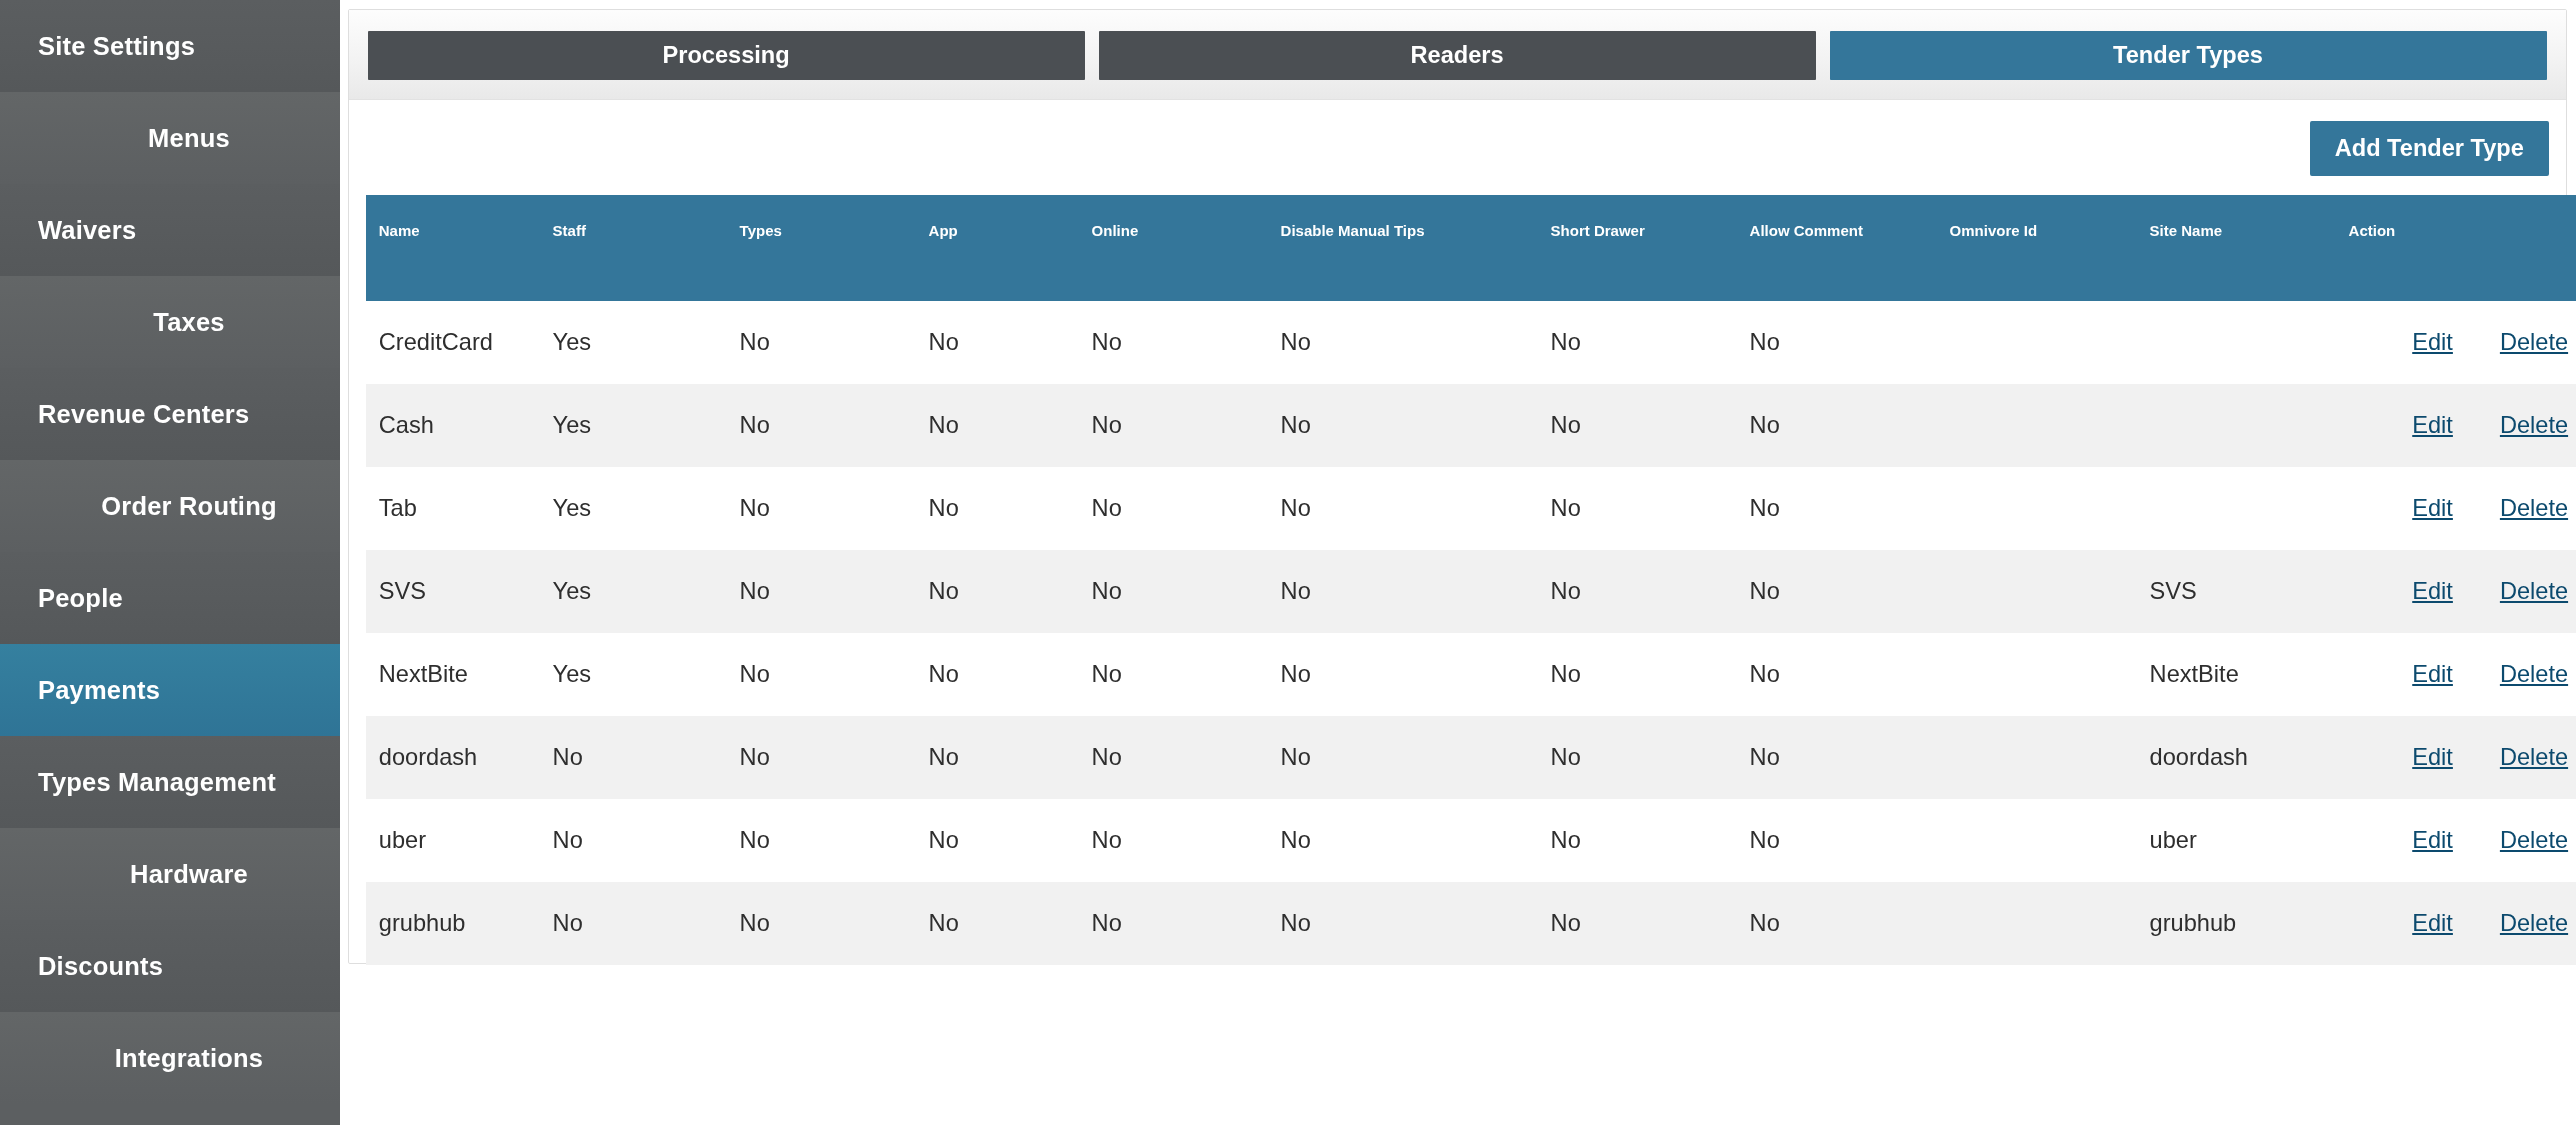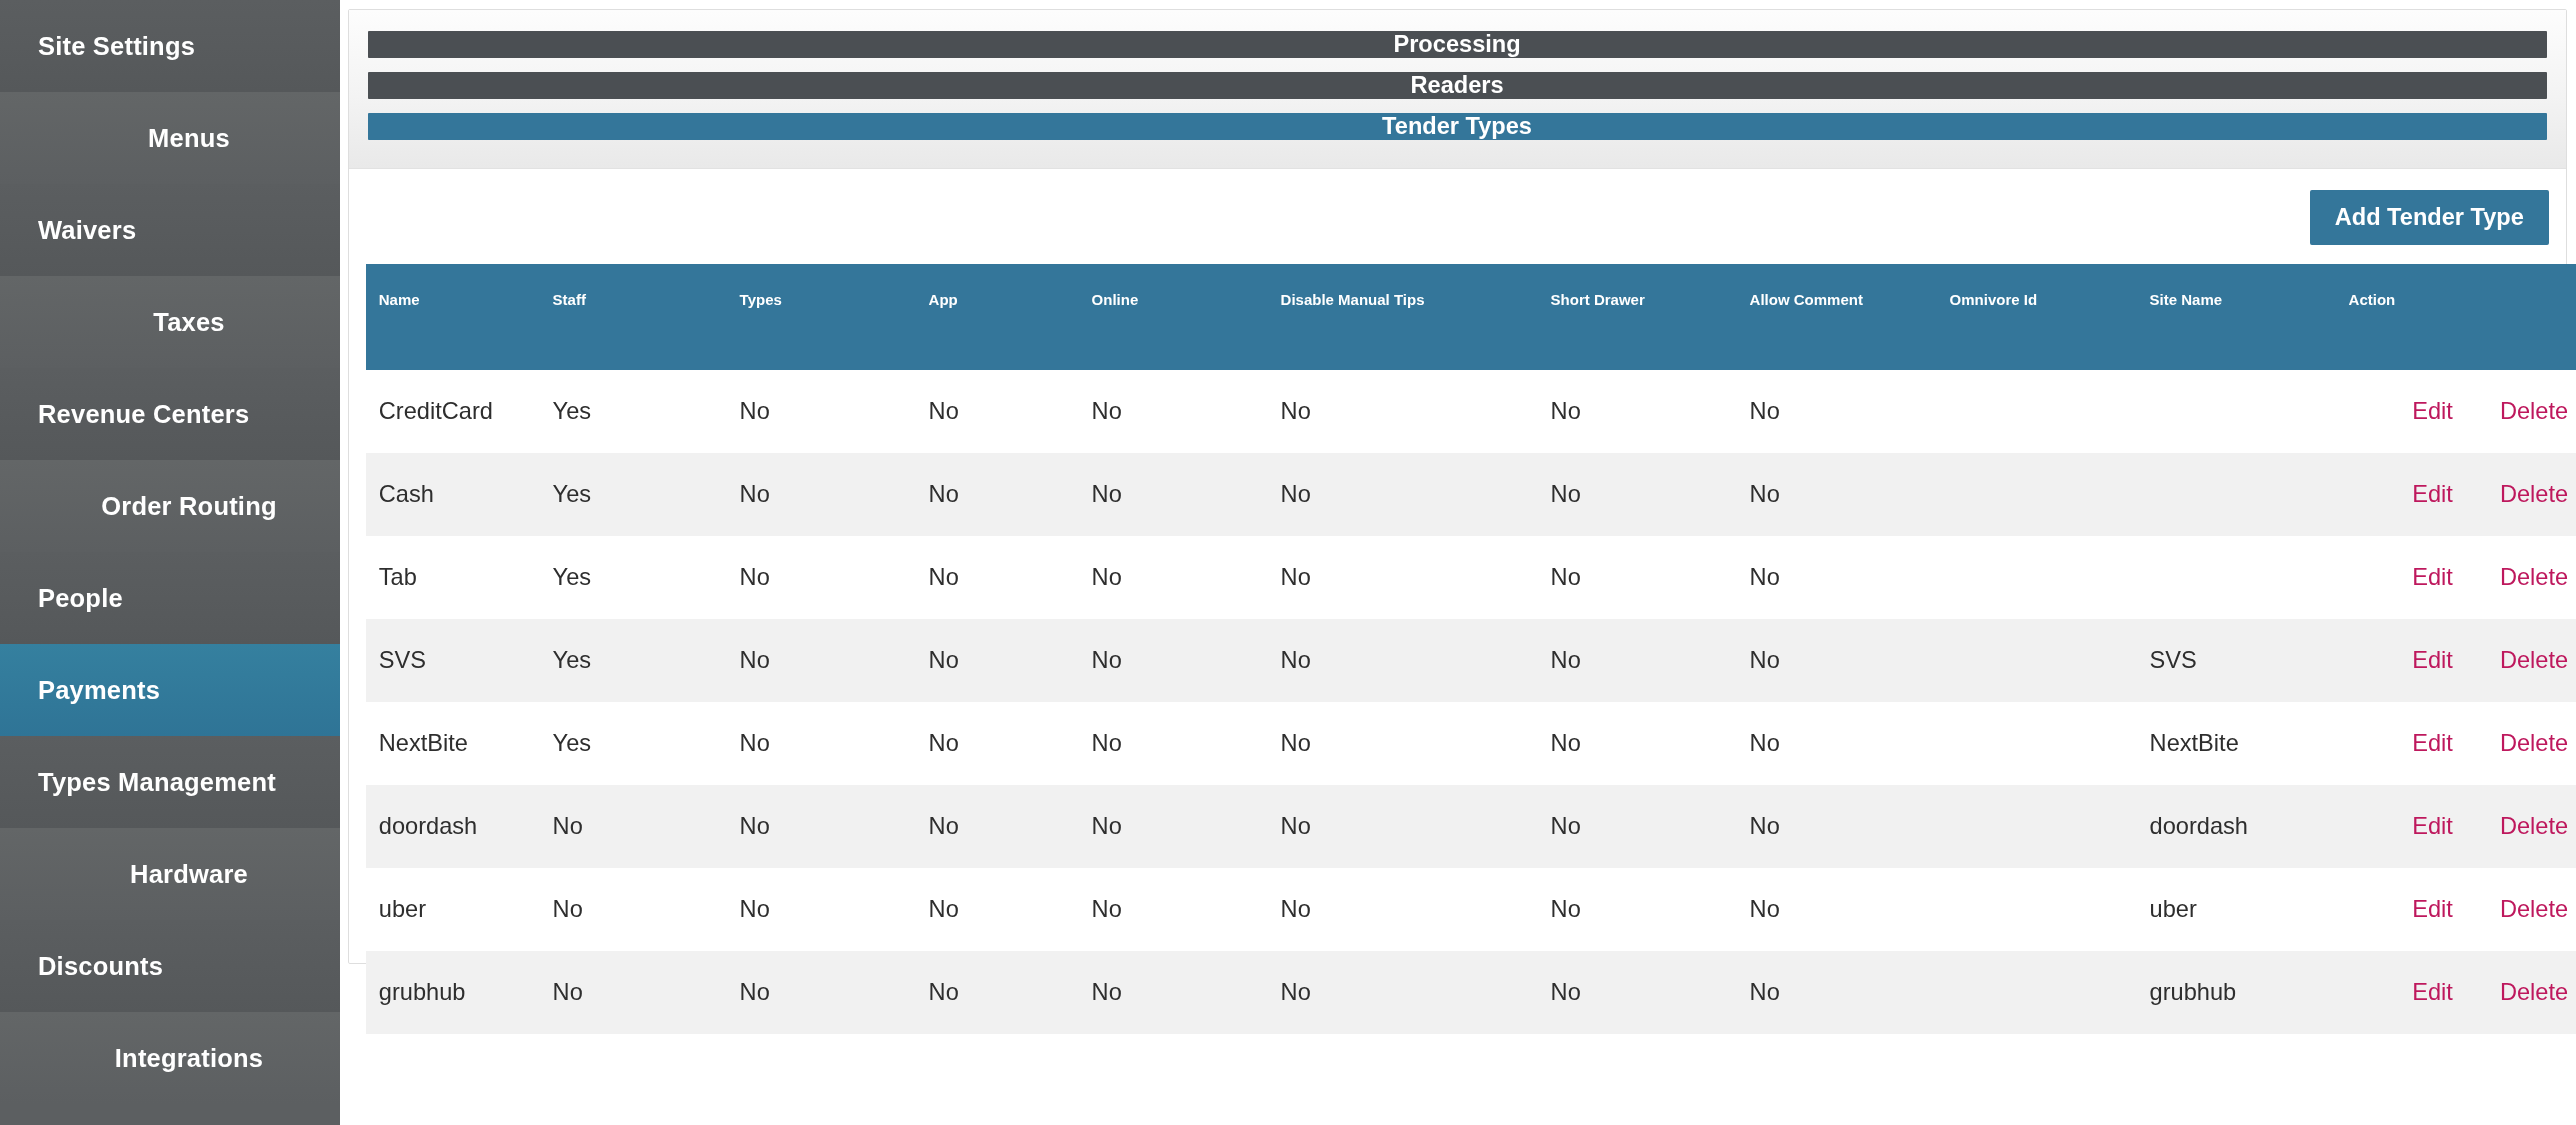--- a/index.html
+++ b/index.html
@@ -62,24 +62,23 @@
     background: #ffffff;
     height: 955px;
     padding: 0;
     position: relative;
   }
 
   
   .tabbar {
     background: linear-gradient(to bottom, #fdfdfd 0%, #f3f3f3 55%, #e9e9e9 100%);
     border-bottom: 0.9px solid #e2e2e2;
-    padding: 21px 19px 28px 19px;
+    padding: 21px 19px 19px 19px;
     display: flex;
     gap: 14px;
-    flex-direction: column;
   }
   .tab {
     flex: 1 1 0;
     height: 49px;
     display: flex;
     align-items: center;
     justify-content: center;
     color: #ffffff;
     font-size: 23.6px;
     font-weight: bold;
@@ -155,21 +154,22 @@
   col.c-allow   { width: 200px; }
   col.c-omni    { width: 200px; }
   col.c-short   { width: 199px; }
   col.c-action  { width: 246px; }
 
   .action-cell {
     text-align: right;
     padding-right: 26.5px !important;
   }
   .action-cell a {
-    color: #be185d;
+    color: #0c4a6e;
+    text-decoration: underline;
     font-size: 23.6px;
     cursor: pointer;
   }
   .action-cell a + a { margin-left: 47px; }
 </style>
 </head>
 <body>
 
 <div class="app">
 

